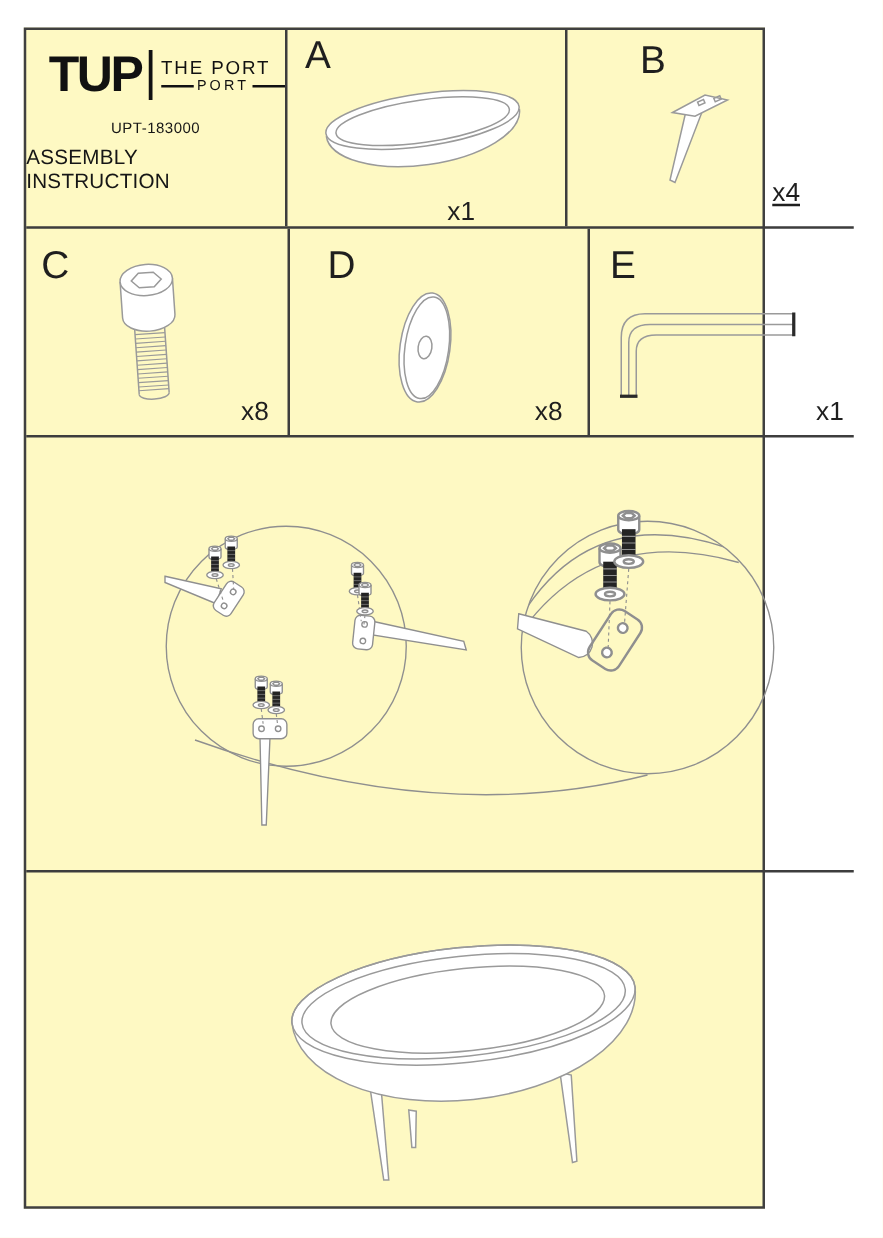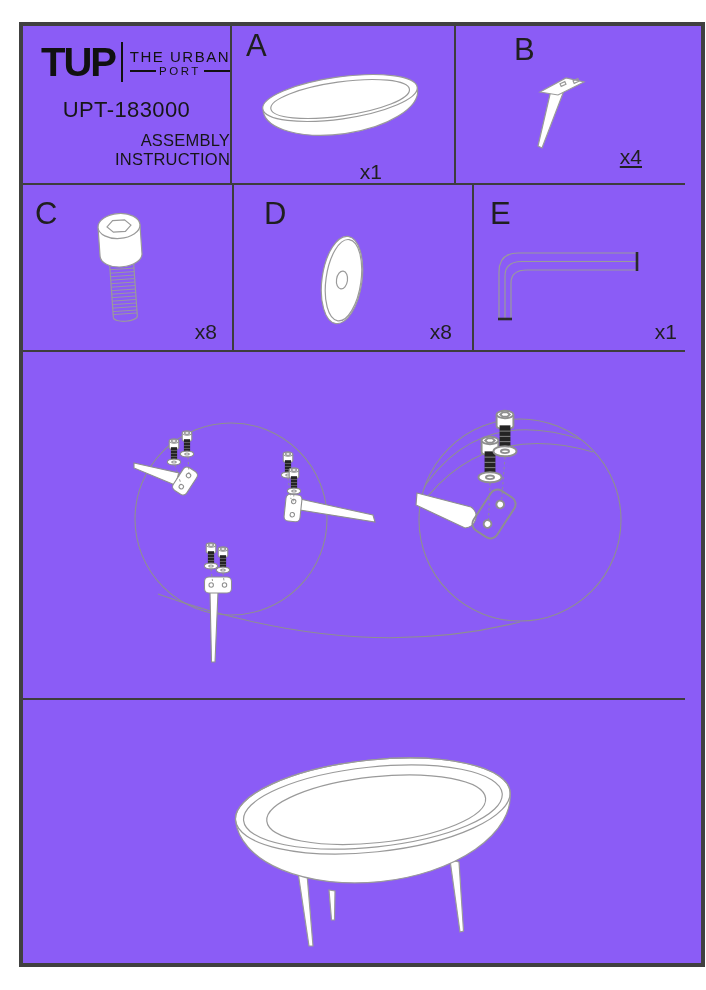--- a/index.html
+++ b/index.html
@@ -1,38 +1,38 @@
 <!DOCTYPE html>
 <html><head>
 <meta charset="utf-8">
 <style>
   html,body{margin:0;padding:0;background:#ffffff;}
   .page{position:relative;width:706px;height:990px;background:#ffffff;
         font-family:"Liberation Sans",sans-serif;color:#1c1c1c;overflow:hidden;}
-  .sheet{position:absolute;left:19px;top:22px;width:686px;height:945px;
-         border:4px solid #404040;box-sizing:border-box;background:#8b5cf6;}
+  .sheet{position:absolute;left:19px;top:22px;width:593px;height:945px;
+         border:2px solid #404040;box-sizing:border-box;background:#fef9c3;}
   .inner{position:absolute;left:0;top:0;width:662px;height:941px;}
   .hline,.vline{position:absolute;background:#3d3d3d;}
   .hline{left:0;width:662px;height:2px;}
   .vline{width:2px;}
   .cell{position:absolute;box-sizing:border-box;}
   .part-letter{position:absolute;font-size:31px;font-weight:500;color:#1f1f1f;line-height:1;}
   .qty{position:absolute;font-size:21px;font-weight:500;color:#1f1f1f;line-height:1;}
   .cell svg{position:absolute;left:0;top:0;}
   
   .brand{display:flex;align-items:center;padding:16px 0 0 18px;}
   .brand-abbr{font-size:40px;font-weight:800;letter-spacing:-2px;line-height:0.9;color:#111;}
   .brand-divider{width:3px;height:40px;background:#111;margin:0 7px 0 6px;}
   .brand-right{display:flex;flex-direction:column;width:108px;}
   .brand-line1{font-size:15px;font-weight:500;letter-spacing:1.5px;color:#111;white-space:nowrap;}
   .brand-line2{display:flex;align-items:center;gap:3px;margin-top:0px;}
   .brand-rule{flex:1;height:2px;background:#111;}
   .brand-port{font-size:11.5px;font-weight:500;letter-spacing:2.5px;color:#111;}
-  .model{text-align:center;font-size:22px;letter-spacing:0.4px;margin-top:15px;color:#161616;}
-  .doc-title{text-align:right;font-size:16.5px;letter-spacing:0.2px;margin-top:8px;color:#161616;}
+  .model{text-align:center;font-size:12px;letter-spacing:0.4px;margin-top:15px;color:#161616;}
+  .doc-title{text-align:left;font-size:16.5px;letter-spacing:0.2px;margin-top:8px;color:#161616;}
   svg .ln{stroke:#9a9a9a;stroke-width:1.2;fill:none;}
   svg .dash{stroke:#8f8f8f;stroke-width:0.9;fill:none;stroke-dasharray:2.5 2.5;}
 </style>
 </head>
 <body>
 
 <div class="page">
   <div class="sheet">
     <div class="inner">
 
@@ -42,21 +42,21 @@
       <div class="vline" style="left:207px;top:0;height:157px;"></div>
       <div class="vline" style="left:431px;top:0;height:157px;"></div>
       <div class="vline" style="left:209px;top:159px;height:165px;"></div>
       <div class="vline" style="left:449px;top:159px;height:165px;"></div>
 
       <div class="cell" style="left:0;top:0;width:207px;height:157px;">
         <div class="brand">
           <span class="brand-abbr">TUP</span>
           <span class="brand-divider"></span>
           <span class="brand-right">
-            <span class="brand-line1">THE URBAN</span>
+            <span class="brand-line1">THE PORT</span>
             <span class="brand-line2">
               <span class="brand-rule"></span>
               <span class="brand-port">PORT</span>
               <span class="brand-rule"></span>
             </span>
           </span>
         </div>
         <div class="model">UPT-183000</div>
         <div class="doc-title">ASSEMBLY INSTRUCTION</div>
       </div>

